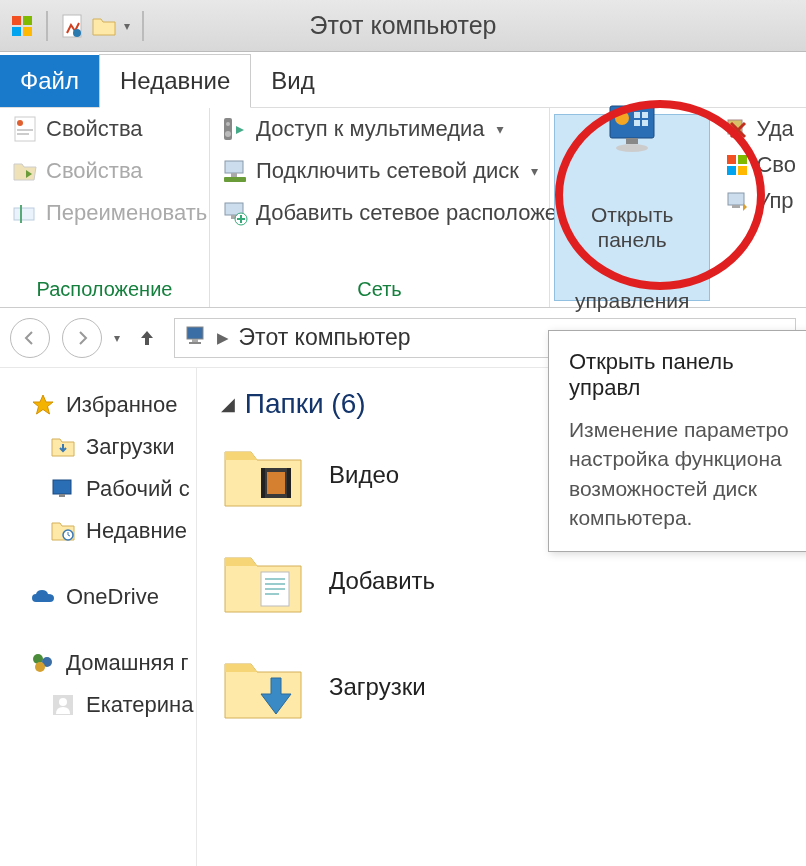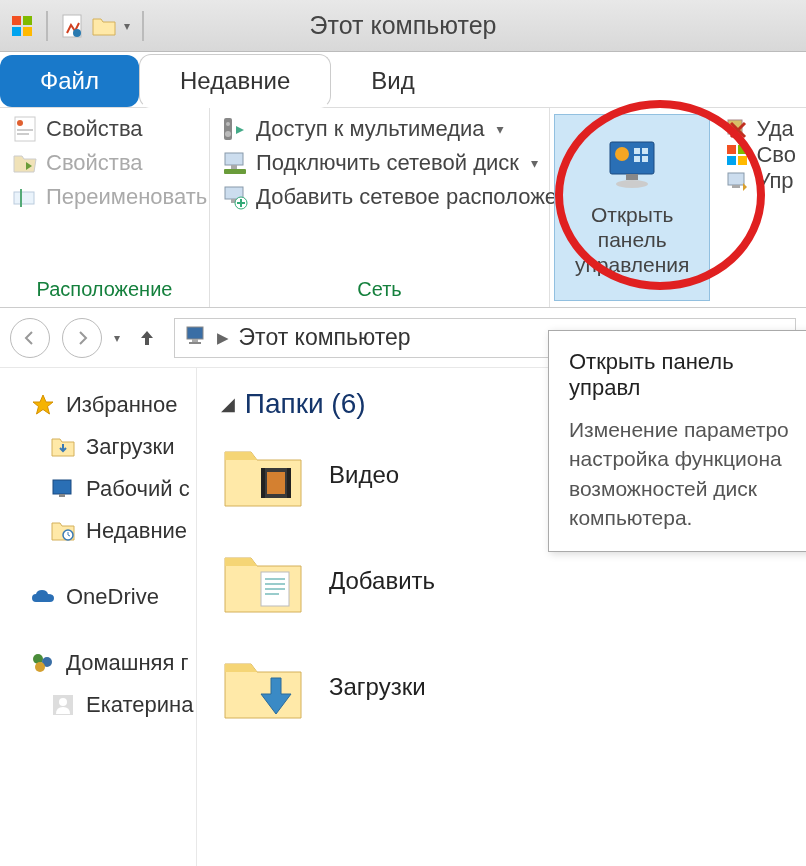--- a/index.html
+++ b/index.html
@@ -8,40 +8,40 @@
 
 .titlebar { height: 52px; background: linear-gradient(#e8e8e8, #d8d8d8); border-bottom: 1px solid #bbb; display: flex; align-items: center; position: relative; }
 .titlebar .sys-icons { display: flex; gap: 8px; padding-left: 10px; align-items: center; }
 .titlebar .title { position: absolute; left: 50%; transform: translateX(-50%); font-size: 25px; color: #444; }
 .qat-sep { width: 2px; height: 30px; background: #bbb; margin: 0 4px; }
 .qat-icon { width: 24px; height: 24px; display: flex; align-items: center; justify-content: center; }
 .mini-dropdown { color: #666; font-size: 12px; }
 
 
 .tabs { height: 56px; background: #fff; display: flex; align-items: flex-end; border-bottom: 1px solid #ddd; }
-.tab { padding: 12px 40px; font-size: 24px; color: #333; cursor: pointer; position: relative; border-radius: 12px; }
+.tab { padding: 12px 20px; font-size: 24px; color: #333; cursor: pointer; position: relative; }
 .tab.file { background: #1979ca; color: #fff; border: none; }
 .tab.active { background: #fff; border: 1px solid #ccc; border-bottom: 1px solid #fff; margin-bottom: -1px; }
 
 
 .ribbon { height: 200px; background: #fff; display: flex; border-bottom: 1px solid #ccc; }
 .ribbon-group { border-right: 1px solid #e0e0e0; display: flex; flex-direction: column; }
-.ribbon-group-body { flex: 1; display: flex; flex-direction: column; padding: 8px 12px 4px; gap: 8px; }
+.ribbon-group-body { flex: 1; display: flex; flex-direction: column; padding: 8px 12px 4px; gap: 16px; }
 .ribbon-group-label { text-align: center; font-size: 20px; color: #15803d; padding: 4px 0 6px; }
 .rib-item { display: flex; align-items: center; gap: 8px; font-size: 22px; color: #444; cursor: pointer; white-space: nowrap; }
 .rib-item.disabled { color: #aaa; }
 .rib-item .drop { font-size: 14px; color: #666; margin-left: 4px; }
 .rib-icon { width: 26px; height: 26px; flex-shrink: 0; display: flex; align-items: center; justify-content: center; }
 
 .big-button { display: flex; flex-direction: column; align-items: center; justify-content: center; padding: 8px 16px; cursor: pointer; text-align: center; }
 .big-button.highlighted { background: #cde6f7; border: 1px solid #92c0e0; }
 .big-button .big-icon { width: 56px; height: 56px; margin-bottom: 8px; display: flex; align-items: center; justify-content: center; }
-.big-button .big-label { font-size: 21px; color: #444; line-height: 1.2; }
-
-.small-stack { display: flex; flex-direction: column; padding: 8px 10px; }
+.big-button .big-label { font-size: 21px; color: #444; line-height: 1.2; margin-top: 36px; }
+
+.small-stack { display: flex; flex-direction: column; gap: 10px; padding: 8px 10px; }
 .small-item { display: flex; align-items: center; gap: 6px; font-size: 22px; color: #444; cursor: pointer; }
 
 
 .red-circle { position: absolute; border: 8px solid #e02020; border-radius: 50%; width: 210px; height: 190px; pointer-events: none; z-index: 10; }
 
 
 .navbar { height: 60px; display: flex; align-items: center; padding: 0 10px; gap: 12px; border-bottom: 1px solid #e8e8e8; }
 .nav-btn { width: 40px; height: 40px; border: 1.5px solid #bbb; border-radius: 50%; display: flex; align-items: center; justify-content: center; color: #999; cursor: pointer; }
 .nav-up { width: 30px; height: 30px; display: flex; align-items: center; justify-content: center; color: #555; cursor: pointer; font-size: 24px; }
 .addressbar { flex: 1; height: 40px; border: 1px solid #ccc; display: flex; align-items: center; padding: 0 10px; gap: 10px; font-size: 23px; color: #333; }

